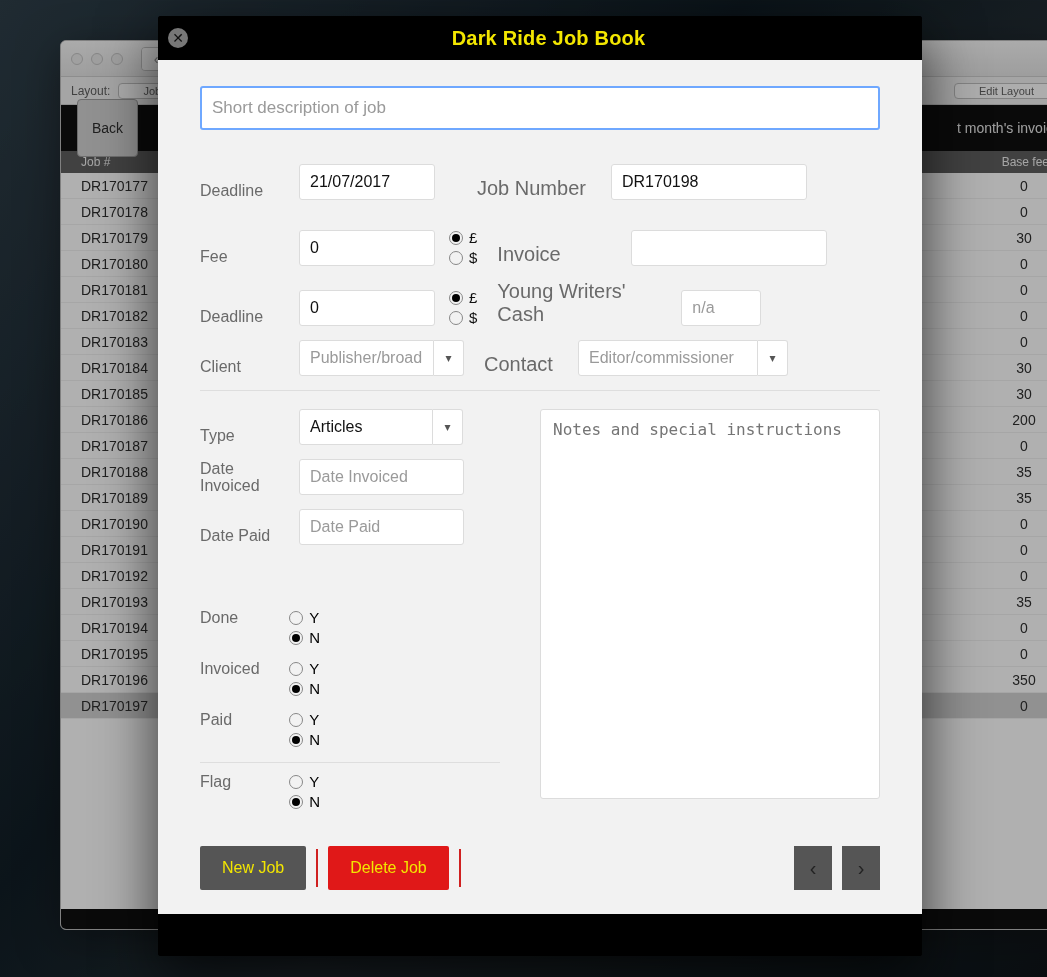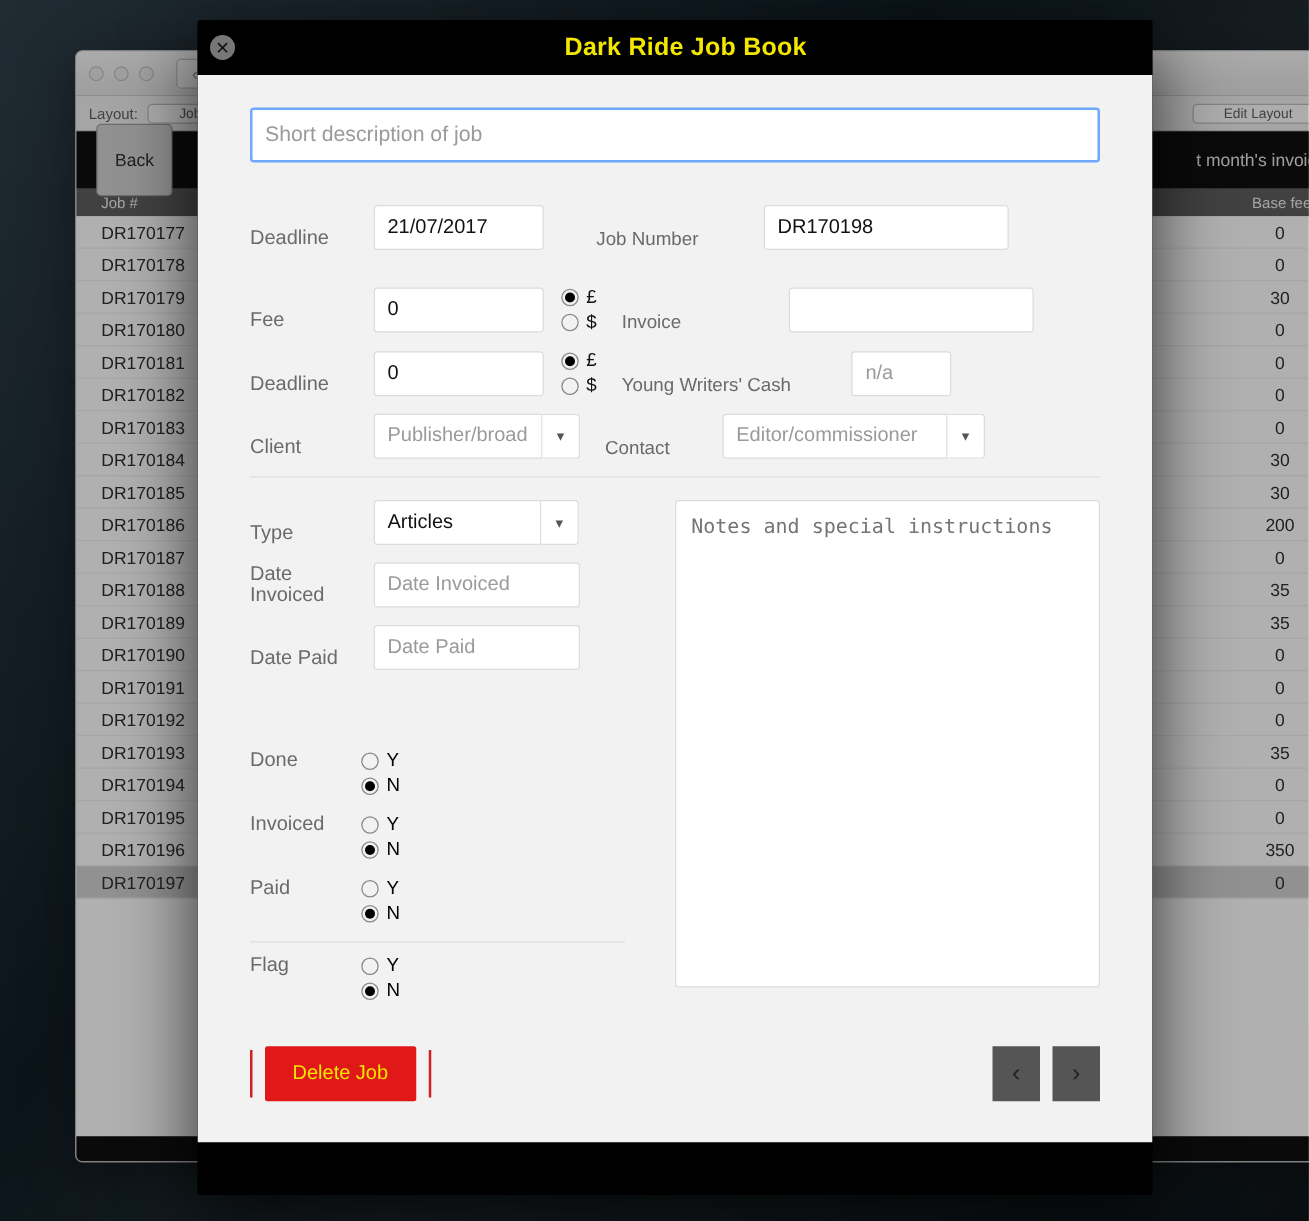--- a/index.html
+++ b/index.html
@@ -125,21 +125,21 @@
     background:#fff; border:1px solid #dcdcdc; border-radius:3px;
     height:36px; padding:0 10px; font-size:16px; color:#111;
   }
   .inp.w1{width:136px;}
   .inp.w2{width:196px;margin-top:16px;}
   .inp::placeholder{color:#9a9a9a;}
   .radio-col{ display:flex; flex-direction:column; gap:3px; font-size:15px; color:#111;}
   .rad{display:flex;align-items:center;gap:6px;}
   .rb{width:14px;height:14px;border-radius:50%;border:1px solid #888;display:inline-block;position:relative;}
   .rb.sel::after{content:"";position:absolute;inset:2px;border-radius:50%;background:#000;}
-  .col2-label{ width:120px; color:#6a6a6a; font-size:15px; margin-left:28px;}
+  .col2-label{ width:120px; color:#6a6a6a; font-size:20px; margin-left:28px;}
   .sel-combo{display:flex;}
   .sel-combo .inp{border-top-right-radius:0;border-bottom-right-radius:0;}
   .dd-btn{
     width:30px;height:36px;background:#fff;border:1px solid #dcdcdc;border-left:none;
     border-top-right-radius:3px;border-bottom-right-radius:3px;
     display:flex;align-items:center;justify-content:center;color:#555;font-size:12px;
   }
   .divider{height:1px;background:#dedede;margin:8px 0 18px 0;}
   .two-col{display:flex;gap:40px;}
   .leftcol{flex:0 0 300px;}
@@ -431,20 +431,21 @@
                 </span>
             </span>
           </div>
         </div>
         <div class="rightcol">
           <textarea class="notes" placeholder="Notes and special instructions" style=""></textarea>
         </div>
       </div>
 
       <div class="footer-row">
+        <button class="btn btn-dark">New Job</button>
         <span class="vline"></span>
         <button class="btn btn-red">Delete Job</button>
         <span class="vline"></span>
         <span class="spacer"></span>
         <button class="nav-square">‹</button>
         <button class="nav-square">›</button>
       </div>
 
     </div>
   </div>

